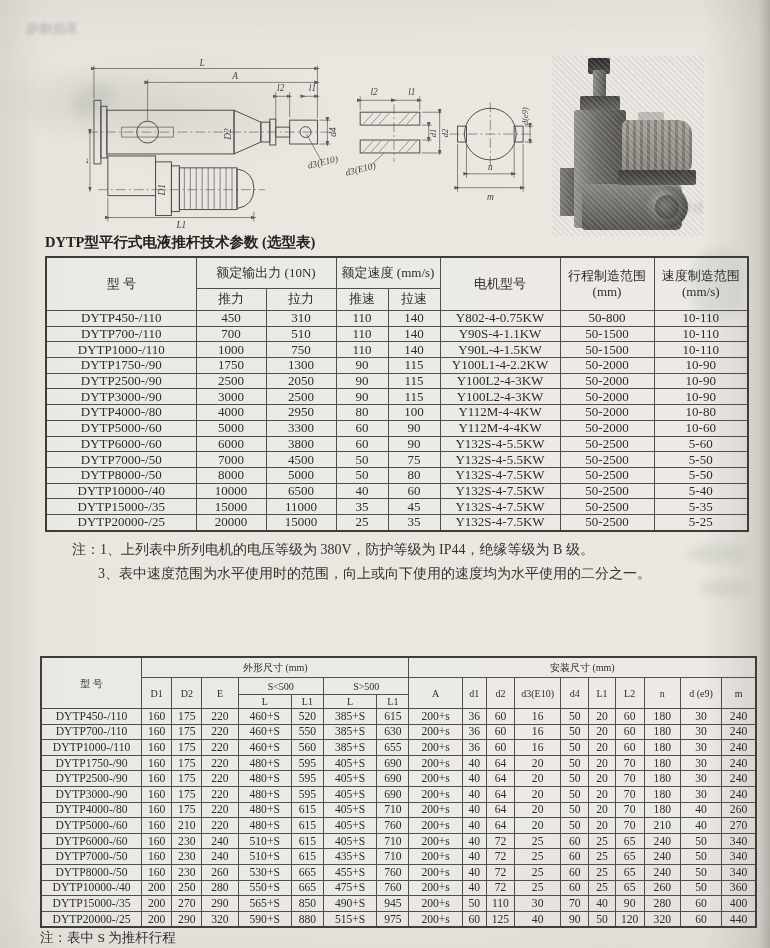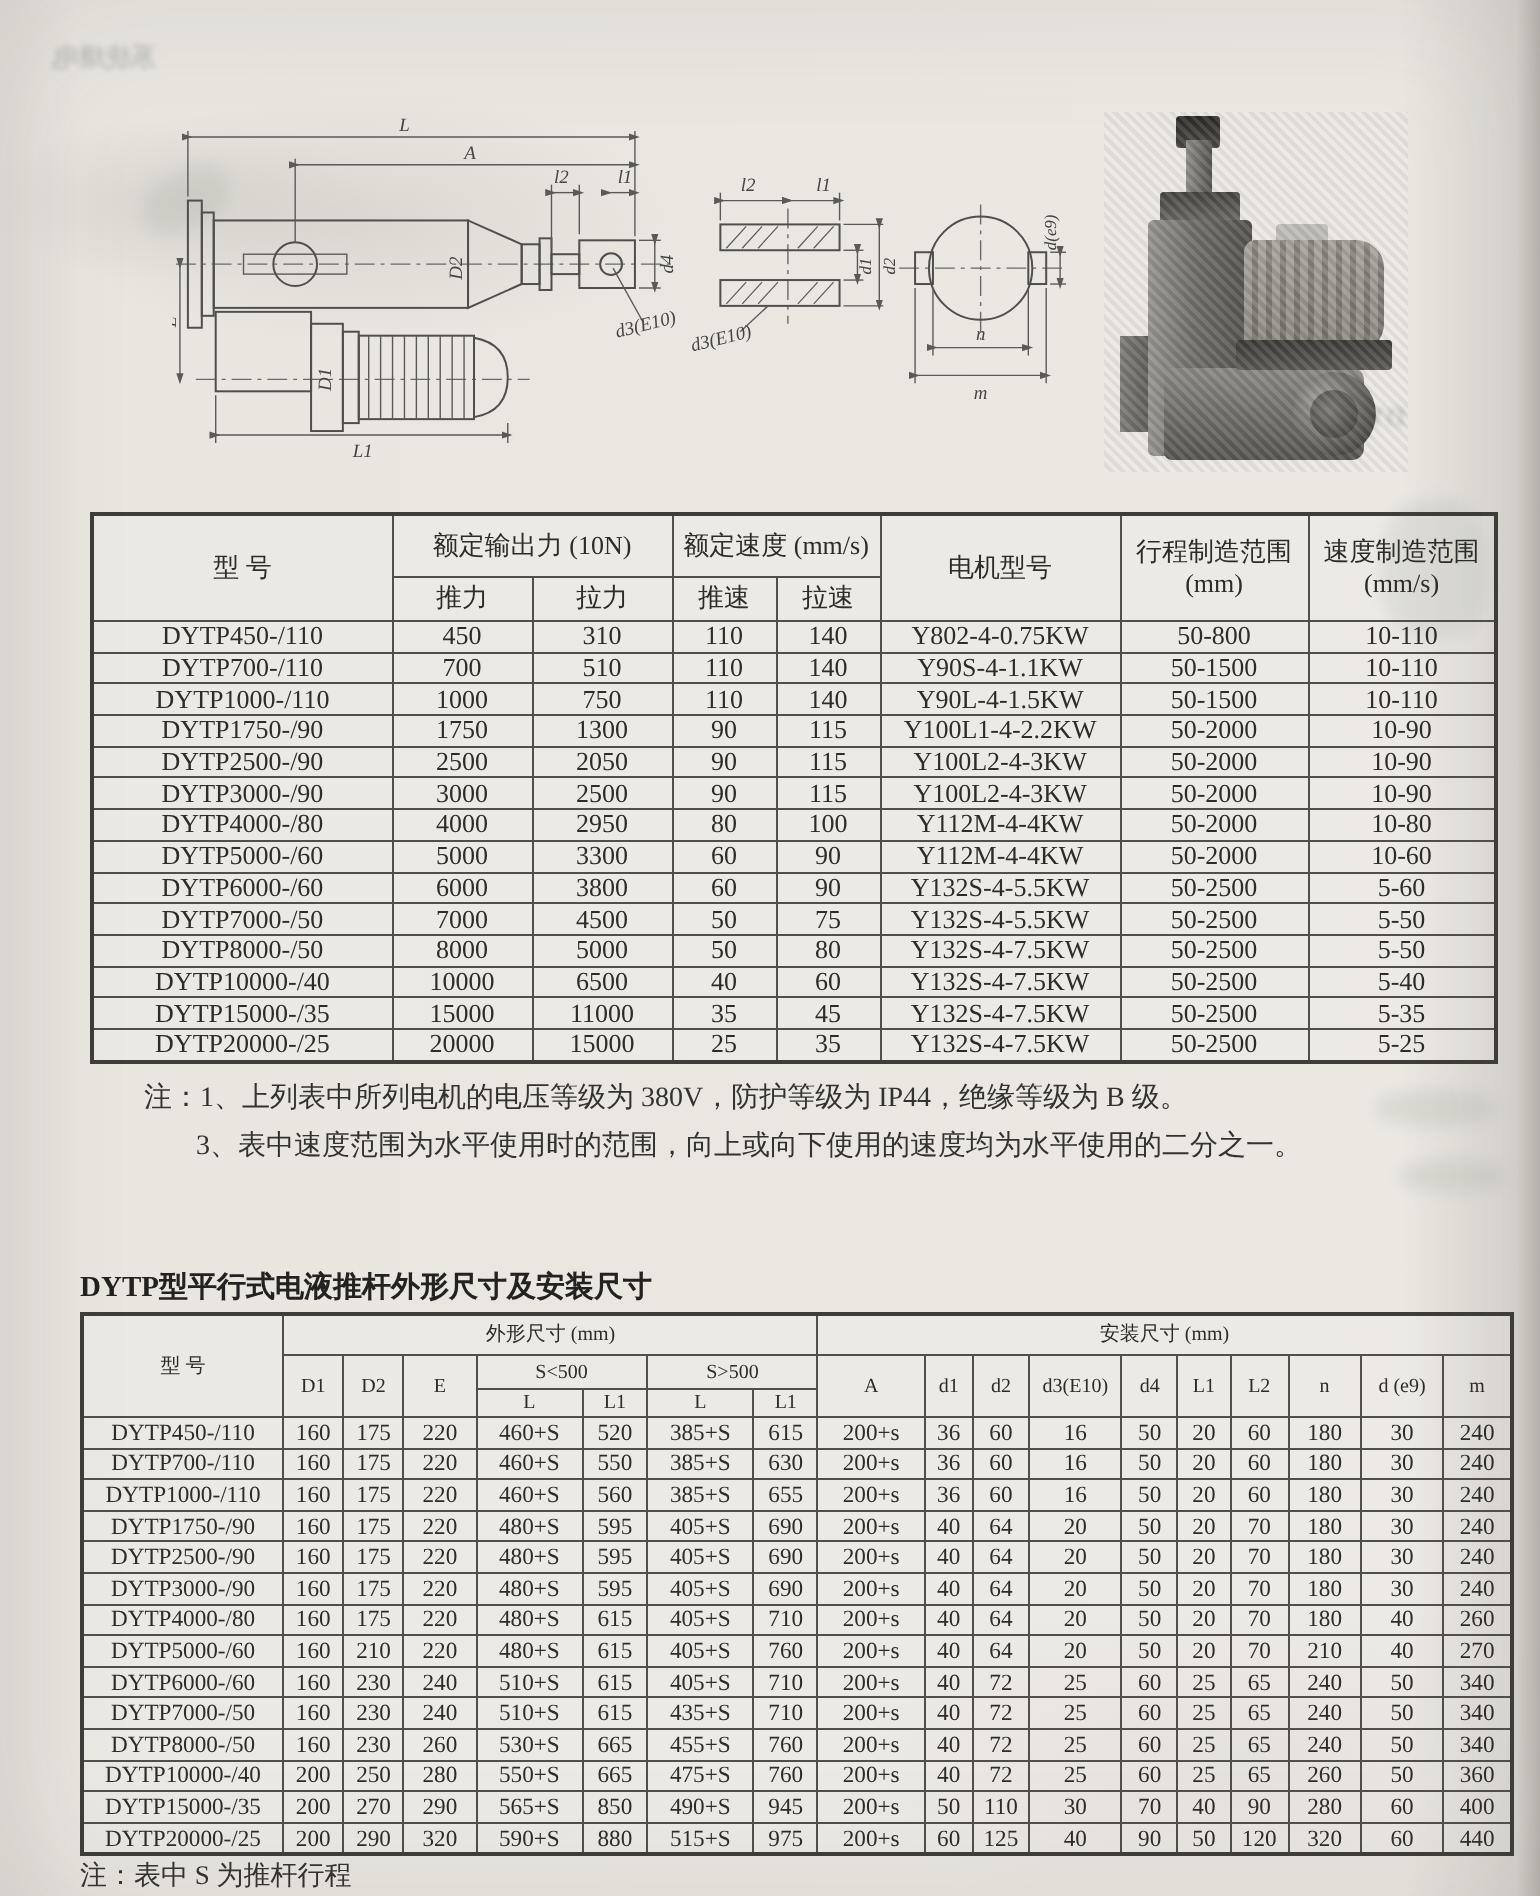--- a/index.html
+++ b/index.html
@@ -214,20 +214,21 @@
     <div class="p-foot"></div>
     <div class="p-cyl"></div>
     <div class="p-lower"></div>
     <div class="p-mbox"></div>
     <div class="p-motor"></div>
     <div class="p-mband"></div>
     <div class="p-boss"></div>
     <div class="p-grain"></div>
   </div>
 
+  <div class="cap1">DYTP型平行式电液推杆技术参数 (选型表)</div>
   <table class="t1">
     <colgroup>
       <col style="width:150px">
         <col style="width:70px">
         <col style="width:70px">
       <col style="width:52px">
         <col style="width:52px">
         <col style="width:120px">
       <col style="width:94px">
         <col style="width:94px">
@@ -392,21 +393,20 @@
           <td>5-25</td>
         </tr>
       </tbody>
   </table>
 
   <div class="notes">
     <div class="note-line">注：1、上列表中所列电机的电压等级为 380V，防护等级为 IP44，绝缘等级为 B 级。</div>
     <div class="note-line">3、表中速度范围为水平使用时的范围，向上或向下使用的速度均为水平使用的二分之一。</div>
   </div>
 
-  <div class="cap2">DYTP型平行式电液推杆外形尺寸及安装尺寸</div>
   <table class="t2">
     <colgroup>
       <col style="width:100px">
         <col style="width:30px">
         <col style="width:30px">
         <col style="width:36px">
       <col style="width:53px">
         <col style="width:32px">
         <col style="width:53px">
         <col style="width:32px">

